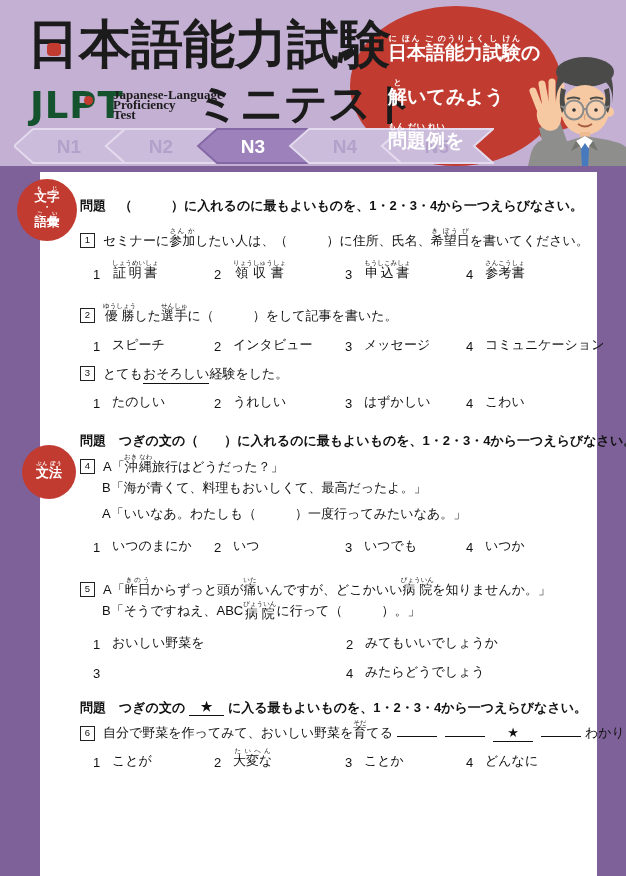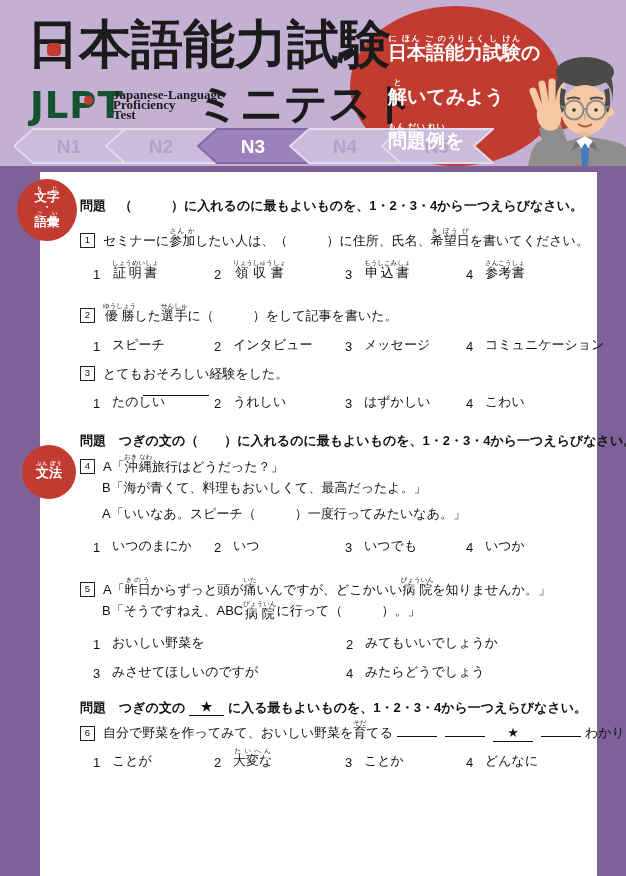--- a/index.html
+++ b/index.html
@@ -34,21 +34,21 @@
   .tab.active text{fill:#ffffff;}
   
   .man{position:absolute;left:528px;top:48px;z-index:3;}
   
   .wb{position:absolute;left:40px;top:172px;width:557px;height:837px;background:#ffffff;z-index:2;
       padding:14px 10px 0 40px;box-sizing:border-box;color:#111;}
   .line{display:flex;align-items:flex-end;height:26px;font-size:13px;line-height:1.15;white-space:pre;}
   .line span,.line ruby{white-space:pre;}
   rt{font-size:6.5px;letter-spacing:0;}
   .heading{font-weight:bold;}
-  .u{border-bottom:1.2px solid #111;padding-bottom:14px;}
+  .u{border-bottom:1.2px solid #111;padding-bottom:2px;}
   .blank{display:inline-block;border-bottom:1.2px solid #111;height:15px;margin:0 4px;}
   .ctr{text-align:center;}
   .qnum{display:inline-flex;align-items:center;justify-content:center;width:13px;height:13px;
     border:1px solid #222;font-size:9.5px;margin-right:8px;margin-bottom:1px;flex:0 0 auto;}
   .indent{padding-left:22px;align-items:center;}
   .opts{display:grid;grid-template-columns:121px 131px 121px auto;padding-left:13px;}
   .opts2{display:grid;grid-template-columns:253px auto;row-gap:3px;padding-left:13px;}
   .opt{display:flex;align-items:flex-end;height:26px;font-size:13px;white-space:pre;}
   .opt .on{display:inline-block;width:19px;flex:0 0 auto;}
   
@@ -195,36 +195,36 @@
       <div class="opt"><span class="on">3</span><span><span>はずかしい</span></span></div>
       <div class="opt"><span class="on">4</span><span><span>こわい</span></span></div>
     </div>
 
   <div class="line heading" style="margin-top:12px"><span>問題　つぎの文の（　　）に入れるのに最もよいものを、1・2・3・4から一つえらびなさい。</span></div>
 
   <div class="line" style="margin-top:0px">
     <span class="qnum">4</span><span><span>A「</span><ruby>沖縄<rt>おき なわ</rt></ruby><span>旅行はどうだった？」</span></span>
   </div>
   <div class="line indent" style="margin-top:0px"><span>B「海が青くて、料理もおいしくて、最高だったよ。」</span></div>
-  <div class="line indent" style="margin-top:0px"><span>A「いいなあ。スピーチ（　　　）一度行ってみたいなあ。」</span></div>
+  <div class="line indent" style="margin-top:0px"><span>A「いいなあ。わたしも（　　　）一度行ってみたいなあ。」</span></div>
   <div class="opts" style="margin-top:2px">
       <div class="opt"><span class="on">1</span><span><span>いつのまにか</span></span></div>
       <div class="opt"><span class="on">2</span><span><span>いつ</span></span></div>
       <div class="opt"><span class="on">3</span><span><span>いつでも</span></span></div>
       <div class="opt"><span class="on">4</span><span><span>いつか</span></span></div>
     </div>
 
   <div class="line" style="margin-top:17px">
     <span class="qnum">5</span><span><span>A「</span><ruby>昨日<rt>きのう</rt></ruby><span>からずっと頭が</span><ruby>痛<rt>いた</rt></ruby><span>いんですが、どこかいい</span><ruby>病院<rt>びょういん</rt></ruby><span>を知りませんか。」</span></span>
   </div>
   <div class="line indent" style="margin-top:0px"><span>B「そうですねえ、ABC</span><ruby>病院<rt>びょういん</rt></ruby><span>に行って（　　　）。」</span></div>
   <div class="opts2" style="margin-top:2px">
       <div class="opt"><span class="on">1</span><span><span>おいしい野菜を</span></span></div>
       <div class="opt"><span class="on">2</span><span><span>みてもいいでしょうか</span></span></div>
-      <div class="opt"><span class="on">3</span><span><span>みさせてほしいのですが</span></span></div>
+      <div class="opt"><span class="on">3</span></div>
       <div class="opt"><span class="on">4</span><span><span>みたらどうでしょう</span></span></div>
     </div>
 
   <div class="line heading" style="margin-top:9px"><span>問題　つぎの文の</span><span class="blank ctr" style="width: 38px;">★</span><span>に入る最もよいものを、1・2・3・4から一つえらびなさい。</span></div>
 
   <div class="line" style="margin-top:0px">
     <span class="qnum">6</span><span><span>自分で野菜を作ってみて、おいしい野菜を</span><ruby>育<rt>そだ</rt></ruby><span>てる</span><span class="blank" style="width: 40px;"></span><span class="blank" style="width: 40px;"></span><span class="blank ctr" style="width: 40px;">★</span><span class="blank" style="width: 40px;"></span><span>わかりました。</span></span>
   </div>
   <div class="opts" style="margin-top:2px">
       <div class="opt"><span class="on">1</span><span><span>ことが</span></span></div>

